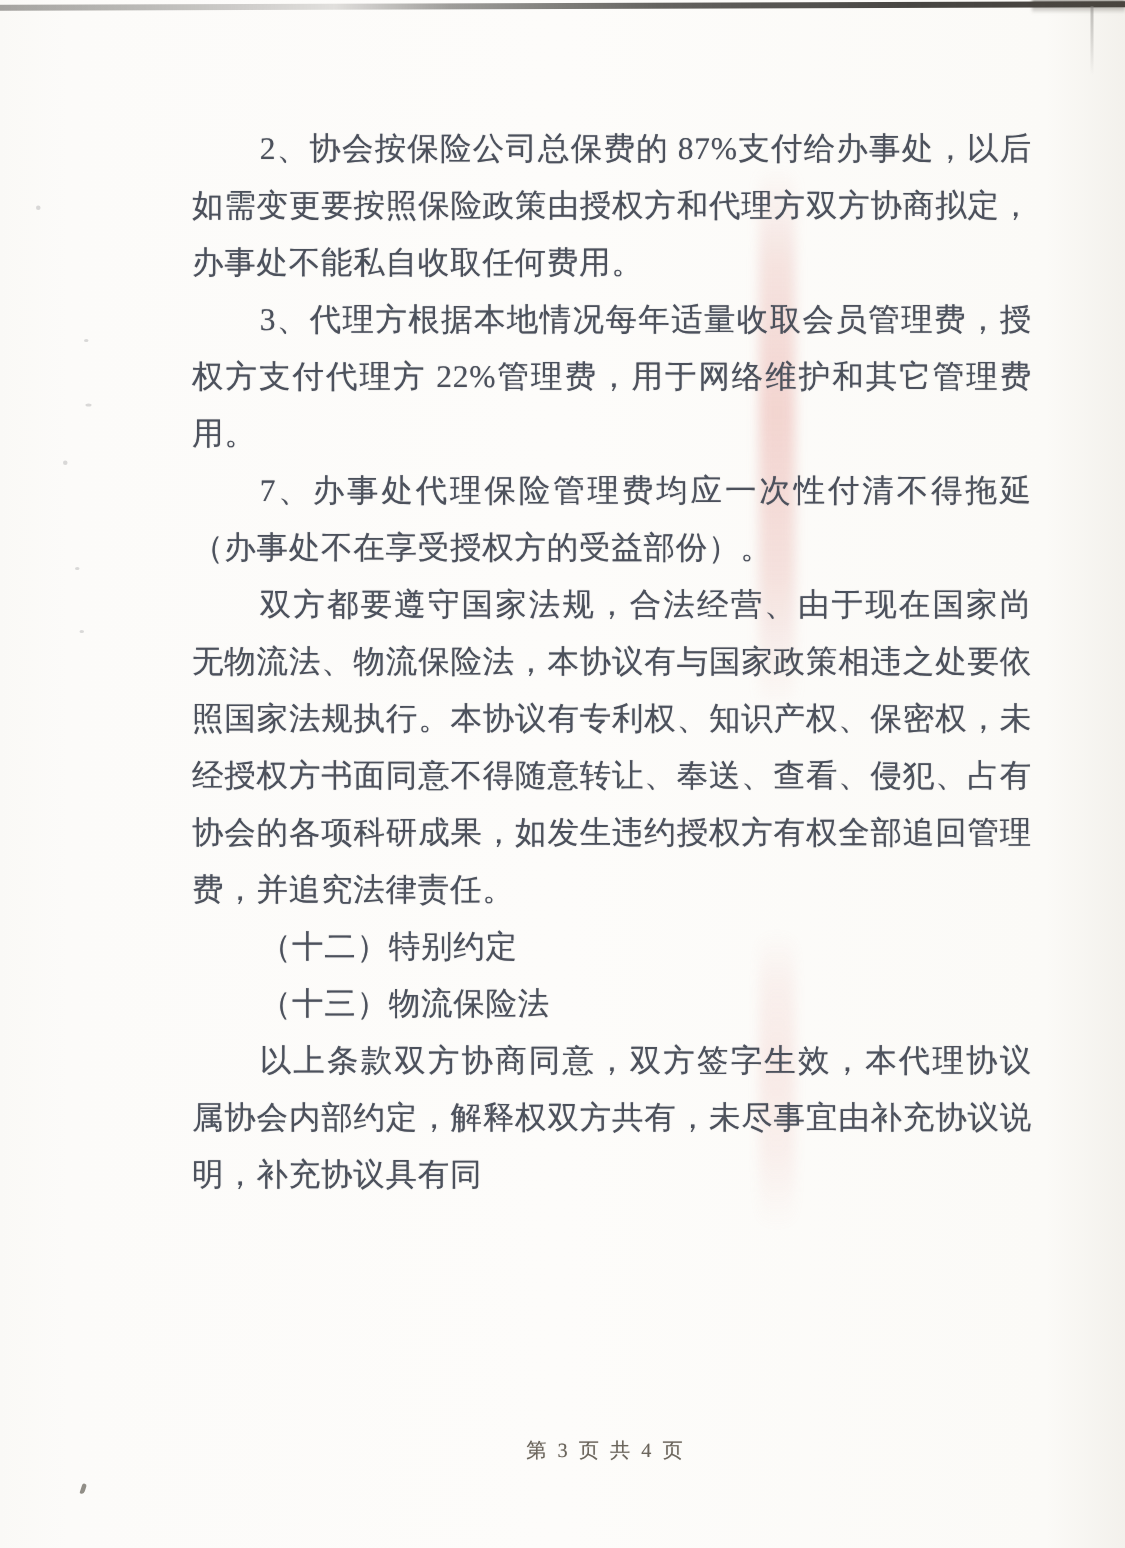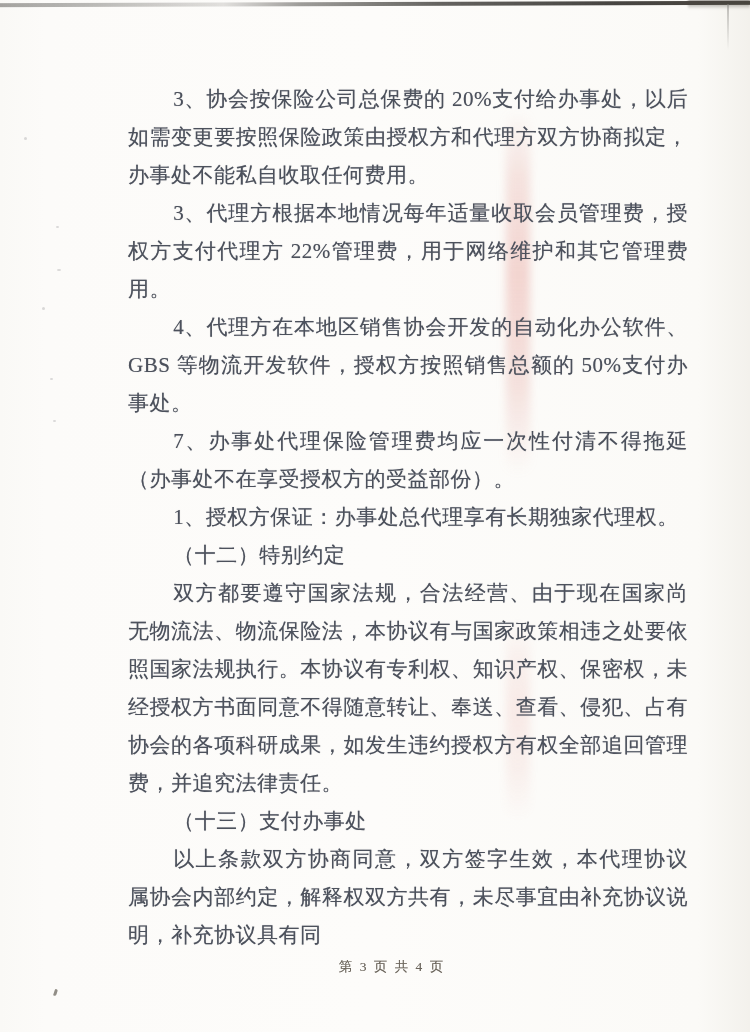--- a/index.html
+++ b/index.html
@@ -102,21 +102,21 @@
     letter-spacing: 0.5px;
     text-align: justify;
     text-shadow: 0 0 0.7px rgba(76,81,92,0.55);
   }
   .content p {
     margin: 0;
     text-indent: 2.15em;
   }
   .footer {
     position: absolute;
-    left: 112px;
+    left: 124px;
     top: 958px;
     width: 560px;
     text-align: center;
     color: #6b655c;
     font-size: 13.5px;
     letter-spacing: 2px;
     text-shadow: 0 0 0.5px rgba(107,101,92,0.5);
   }
 </style>
 </head>
@@ -133,26 +133,24 @@
 
   <div class="speck" style="left:24px;top:137px;width:3px;height:3px;"></div>
   <div class="speck" style="left:56px;top:226px;width:3px;height:2px;"></div>
   <div class="speck" style="left:57px;top:269px;width:4px;height:2px;"></div>
   <div class="speck" style="left:42px;top:307px;width:3px;height:3px;"></div>
   <div class="speck" style="left:50px;top:378px;width:3px;height:2px;"></div>
   <div class="speck" style="left:53px;top:420px;width:3px;height:2px;"></div>
   <div class="mark-comma"></div>
 
   <div class="content">
-    <p>3、协会按保险公司总保费的 20%支付给办事处，以后如需变更要按照保险政策由授权方和代理方双方协商拟定，办事处不能私自收取任何费用。</p>
+    <p>2、协会按保险公司总保费的 87%支付给办事处，以后如需变更要按照保险政策由授权方和代理方双方协商拟定，办事处不能私自收取任何费用。</p>
     <p>3、代理方根据本地情况每年适量收取会员管理费，授权方支付代理方 22%管理费，用于网络维护和其它管理费用。</p>
-    <p>4、代理方在本地区销售协会开发的自动化办公软件、GBS 等物流开发软件，授权方按照销售总额的 50%支付办事处。</p>
     <p>7、办事处代理保险管理费均应一次性付清不得拖延（办事处不在享受授权方的受益部份）。</p>
-    <p>1、授权方保证：办事处总代理享有长期独家代理权。</p>
+    <p>双方都要遵守国家法规，合法经营、由于现在国家尚无物流法、物流保险法，本协议有与国家政策相违之处要依照国家法规执行。本协议有专利权、知识产权、保密权，未经授权方书面同意不得随意转让、奉送、查看、侵犯、占有协会的各项科研成果，如发生违约授权方有权全部追回管理费，并追究法律责任。</p>
     <p>（十二）特别约定</p>
-    <p>双方都要遵守国家法规，合法经营、由于现在国家尚无物流法、物流保险法，本协议有与国家政策相违之处要依照国家法规执行。本协议有专利权、知识产权、保密权，未经授权方书面同意不得随意转让、奉送、查看、侵犯、占有协会的各项科研成果，如发生违约授权方有权全部追回管理费，并追究法律责任。</p>
-    <p>（十三）支付办事处</p>
+    <p>（十三）物流保险法</p>
     <p>以上条款双方协商同意，双方签字生效，本代理协议属协会内部约定，解释权双方共有，未尽事宜由补充协议说明，补充协议具有同</p>
   </div>
 
   <div class="footer">第 3 页 共 4 页</div>
 
 </div>
 
 </body></html>

